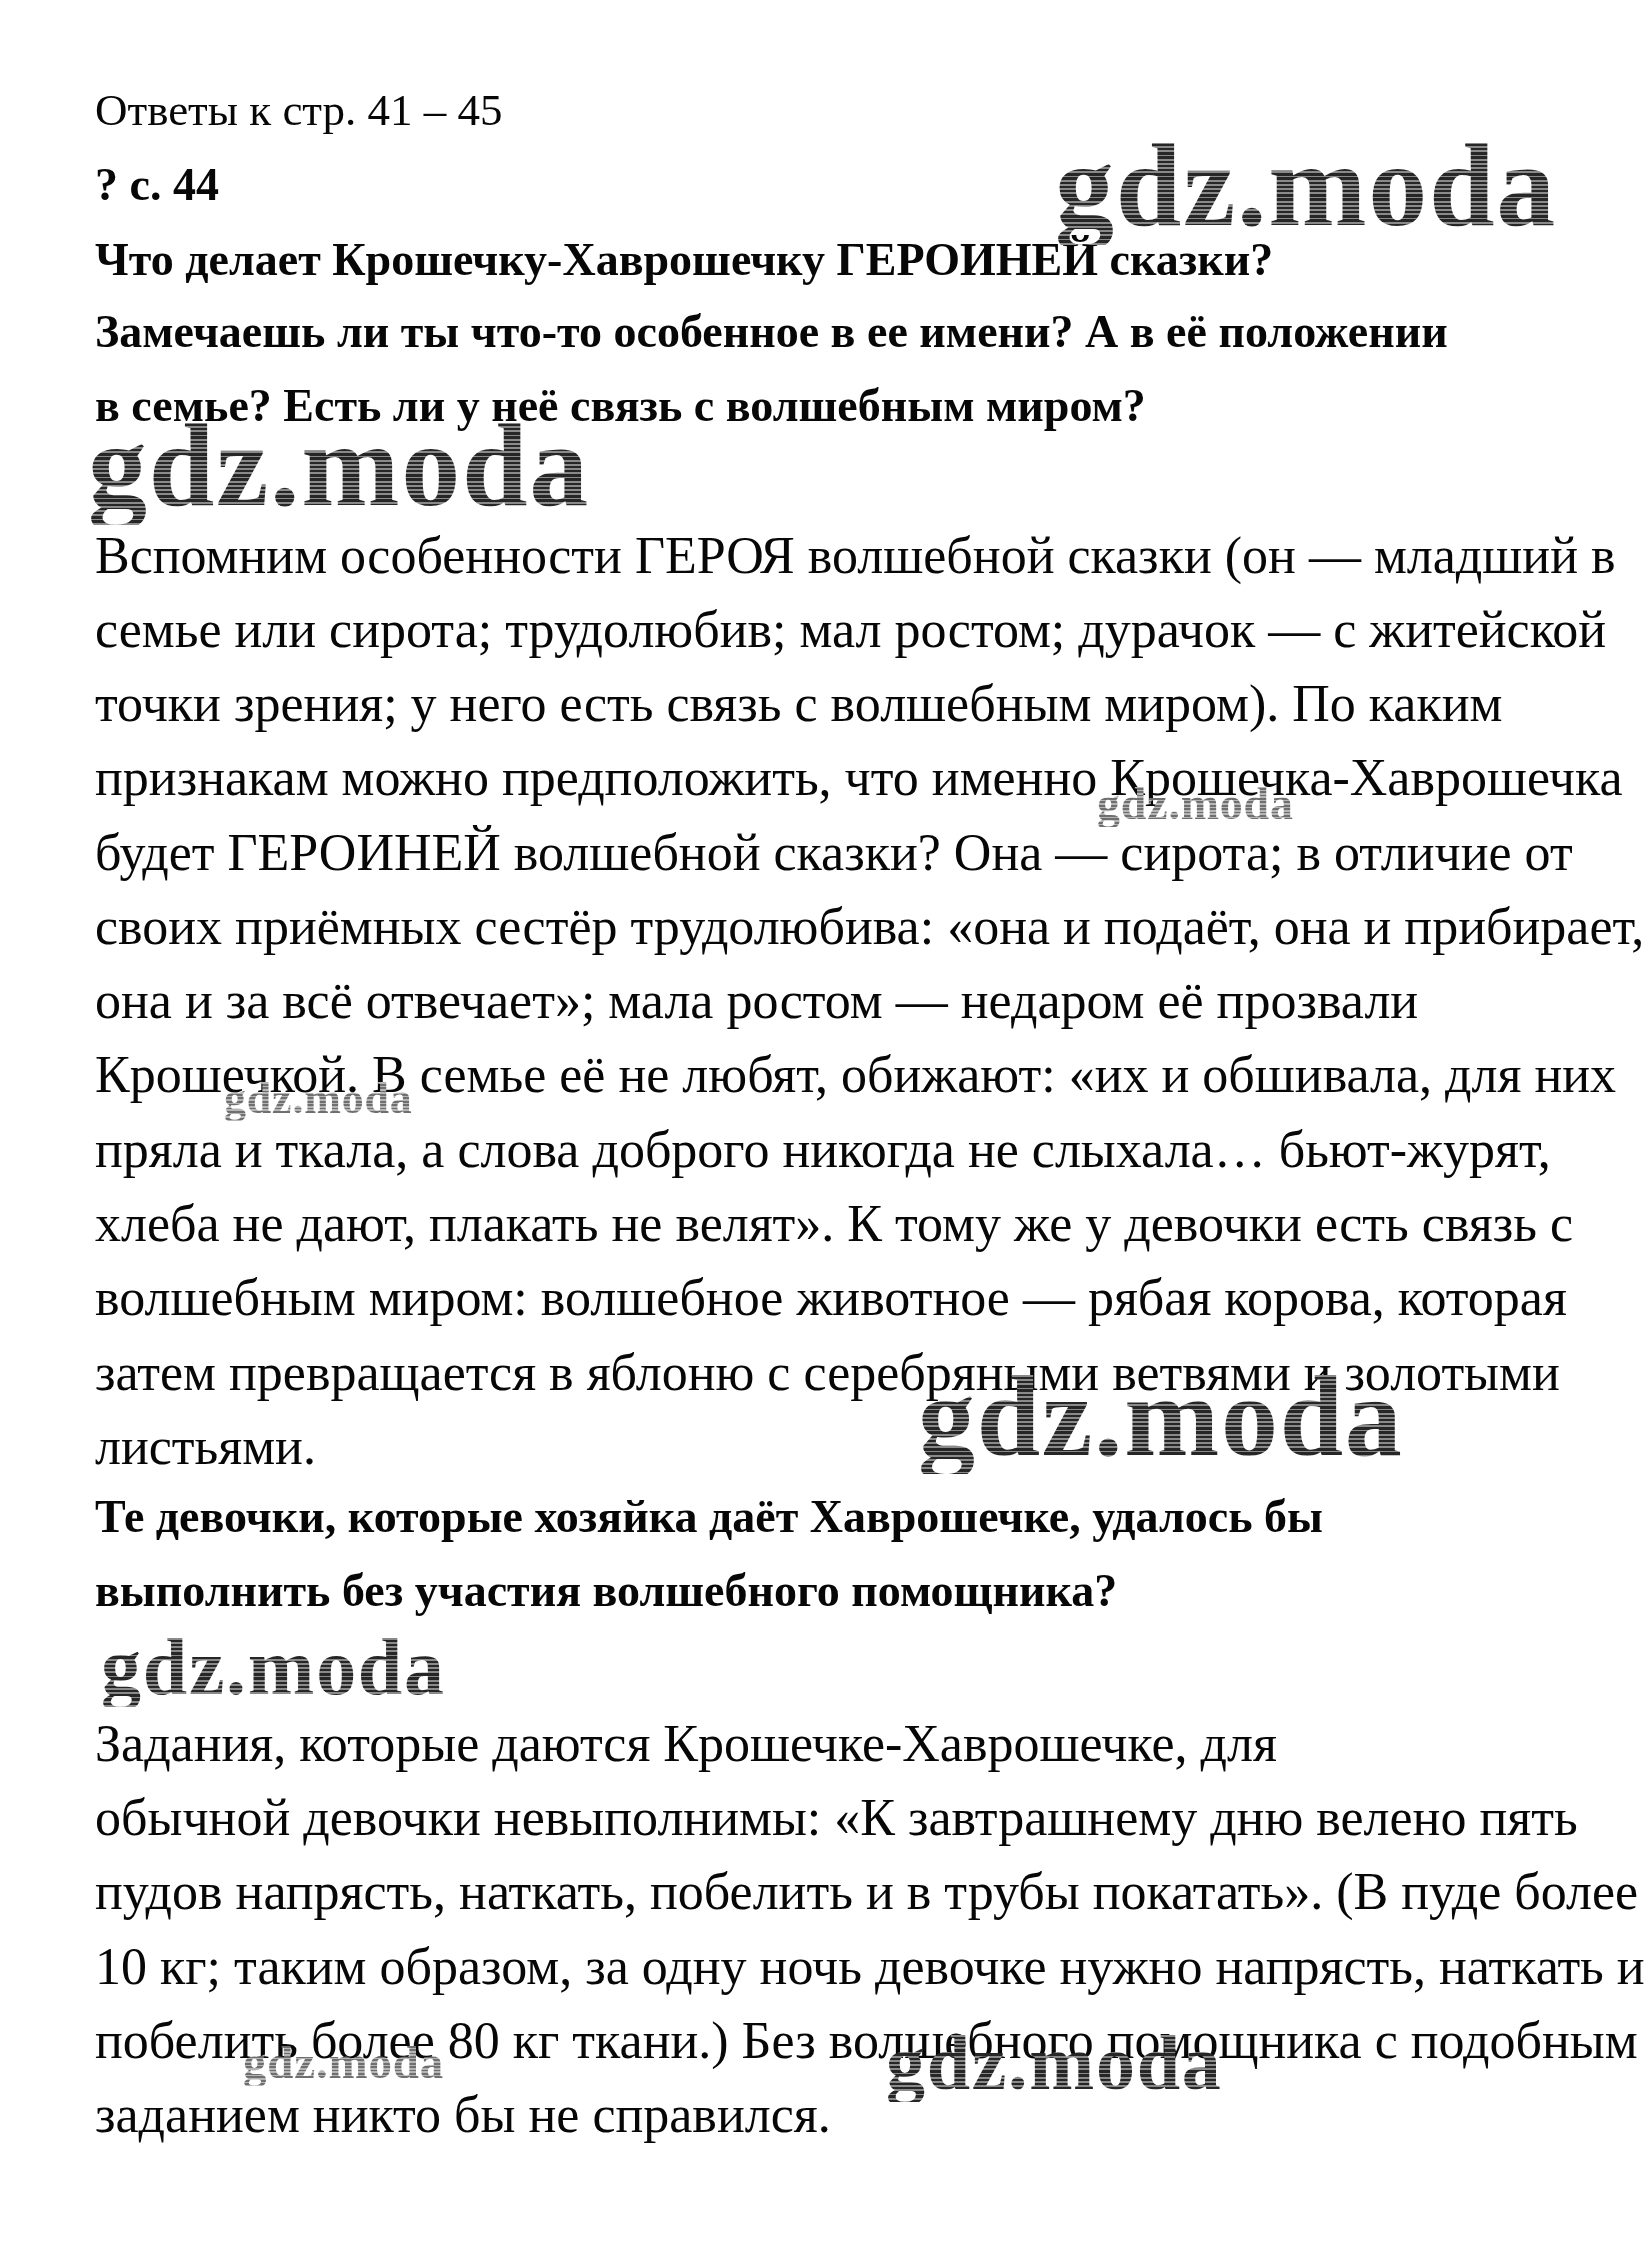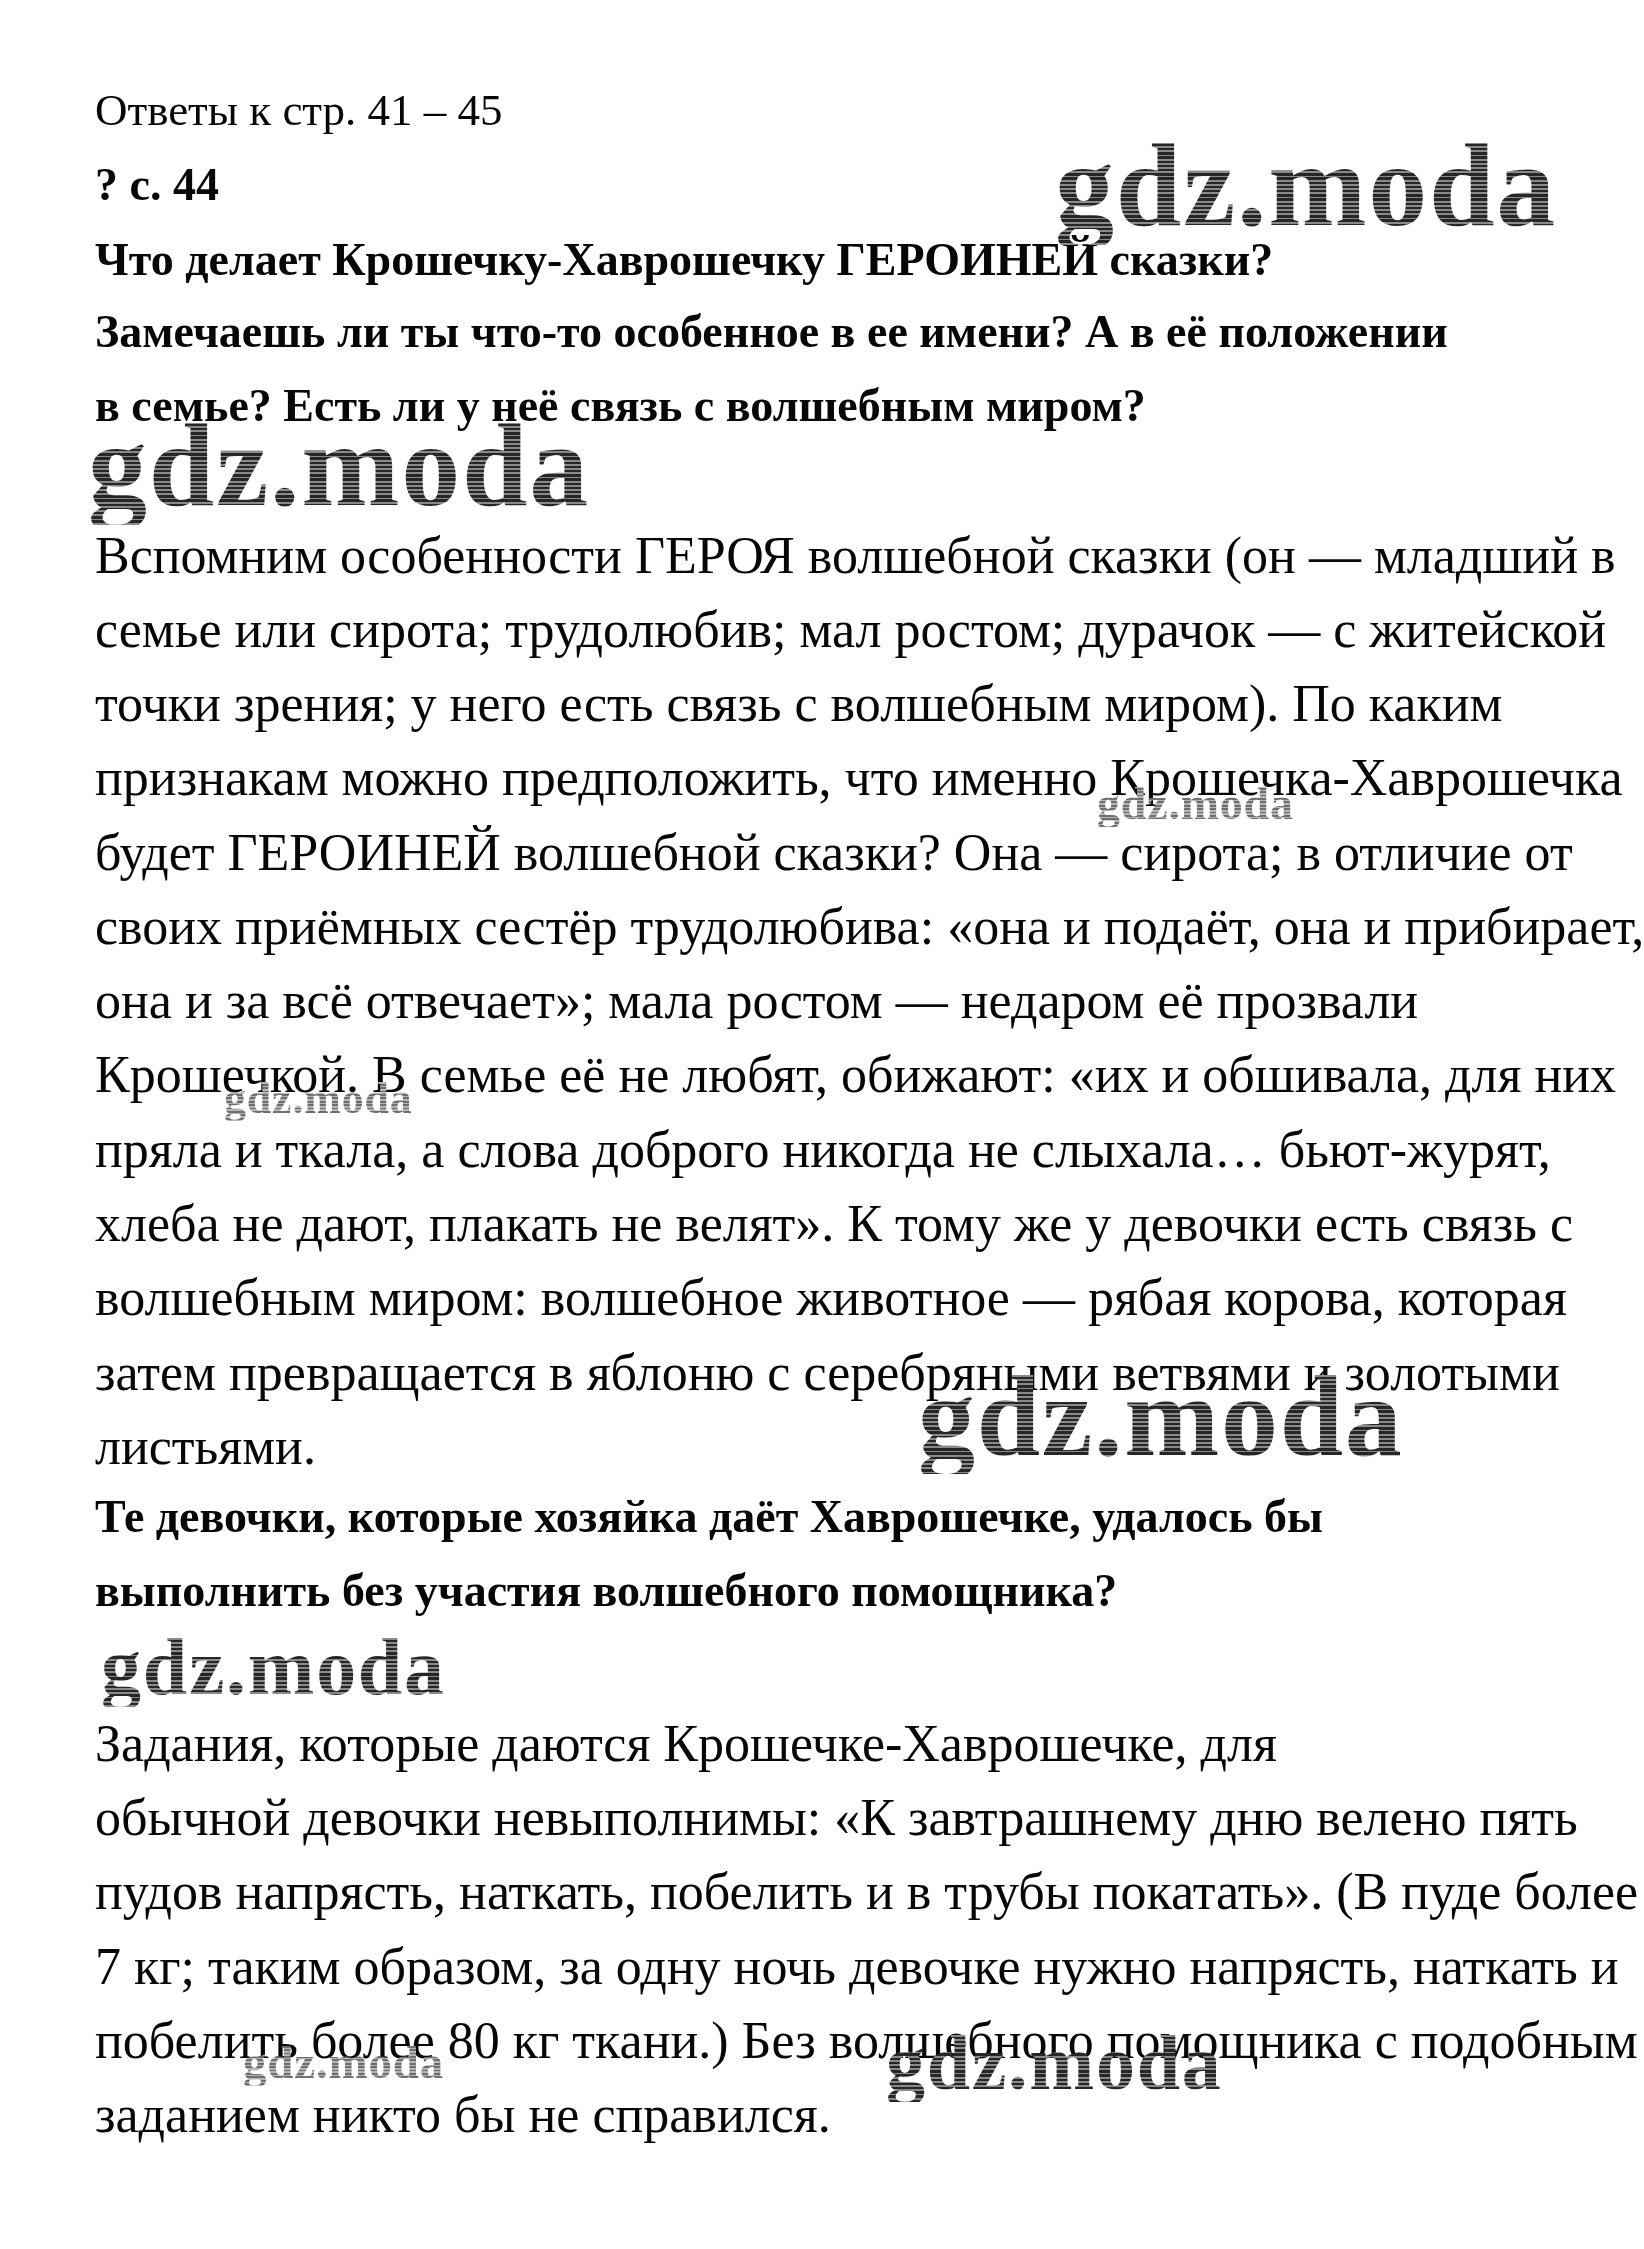--- a/index.html
+++ b/index.html
@@ -91,21 +91,21 @@
   <div class="ln" style="top:1269px">волшебным миром: волшебное животное — рябая корова, которая</div>
   <div class="ln" style="top:1344px">затем превращается в яблоню с серебряными ветвями и золотыми</div>
   <div class="ln" style="top:1418px">листьями.</div>
 
   <div class="ln b" style="top:1492px">Те девочки, которые хозяйка даёт Хаврошечке, удалось бы</div>
   <div class="ln b" style="top:1566px">выполнить без участия волшебного помощника?</div>
 
   <div class="ln" style="top:1715px">Задания, которые даются Крошечке-Хаврошечке, для</div>
   <div class="ln" style="top:1789px">обычной девочки невыполнимы: «К завтрашнему дню велено пять</div>
   <div class="ln" style="top:1863px">пудов напрясть, наткать, побелить и в трубы покатать». (В пуде более</div>
-  <div class="ln" style="top:1938px">7 кг; таким образом, за одну ночь девочке нужно напрясть, наткать и</div>
+  <div class="ln" style="top:1938px">10 кг; таким образом, за одну ночь девочке нужно напрясть, наткать и</div>
   <div class="ln" style="top:2012px">побелить более 80 кг ткани.) Без волшебного помощника с подобным</div>
   <div class="ln" style="top:2086px">заданием никто бы не справился.</div>
 
   <div class="wm" style="left:1055px; top:127px;  font-size:118px;">gdz.moda</div>
   <div class="wm" style="left:88px;  top:407px;  font-size:118px;">gdz.moda</div>
   <div class="wm wm-light" style="left:1097px; top:781px;  font-size:46px;">gdz.moda</div>
   <div class="wm wm-light" style="left:224px;  top:1077px; font-size:44px;">gdz.moda</div>
   <div class="wm" style="left:918px; top:1360px; font-size:114px;">gdz.moda</div>
   <div class="wm" style="left:101px;  top:1627px; font-size:80px;">gdz.moda</div>
   <div class="wm wm-light" style="left:243px;  top:2039px; font-size:47px;">gdz.moda</div>

